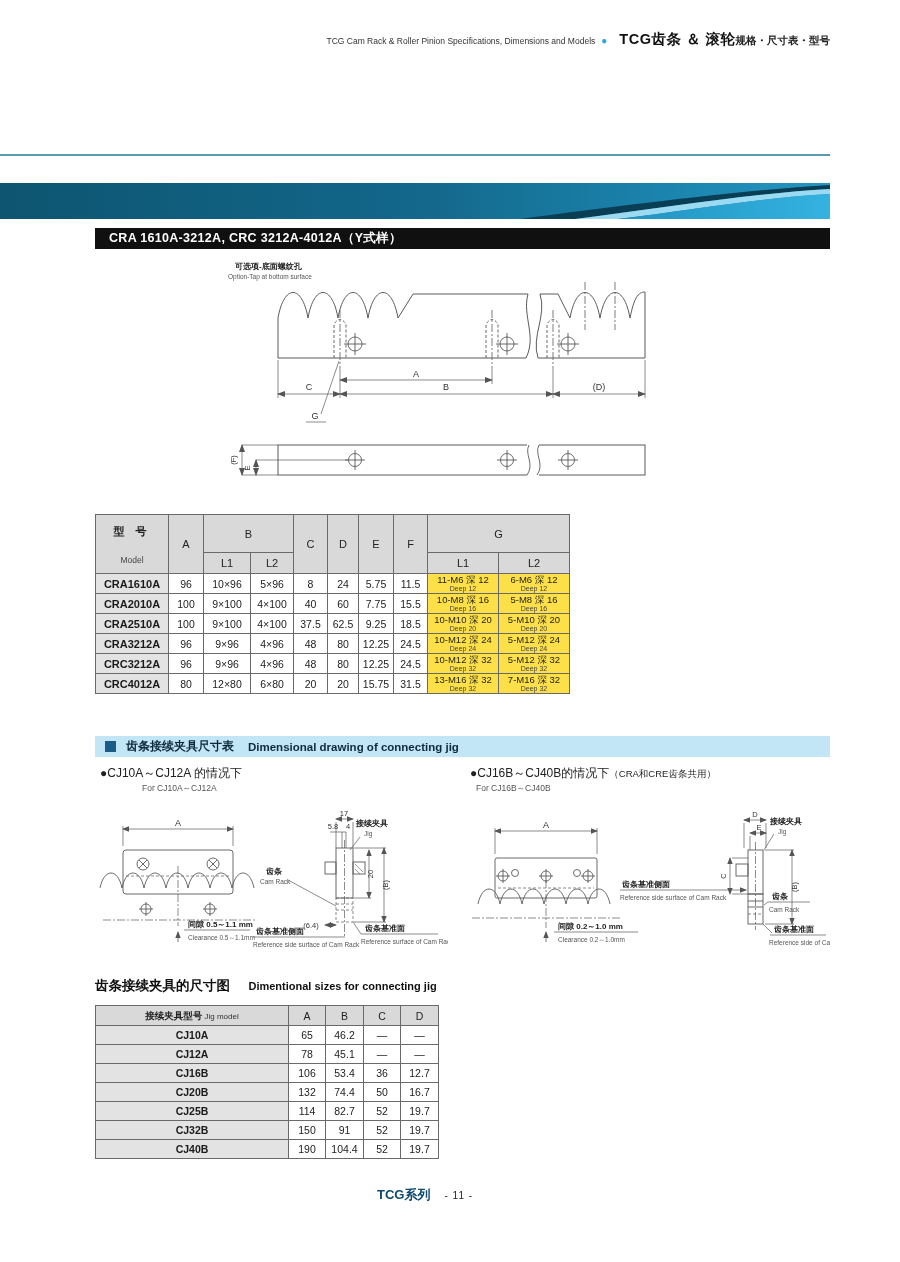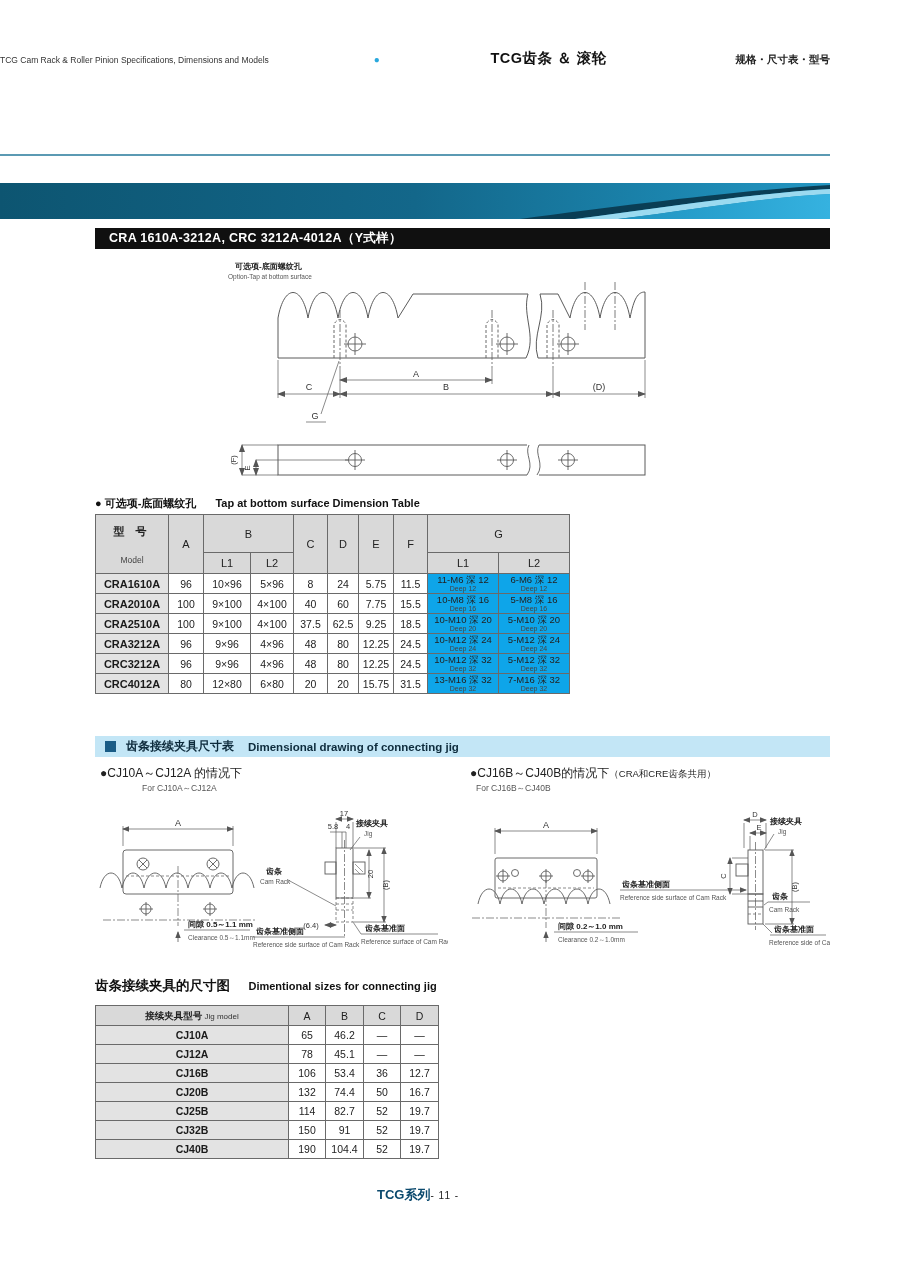--- a/index.html
+++ b/index.html
@@ -1,26 +1,26 @@
 <!DOCTYPE html>
 <html><head>
 <meta charset="utf-8">
 <style>
   * { margin:0; padding:0; box-sizing:border-box; }
   html,body { background:#ffffff; }
   .page { position:relative; width:900px; height:1262px; background:#fff; overflow:hidden;
           font-family:"Liberation Sans", sans-serif; color:#1a1a1a; }
 
   
-  .doc-header { position:absolute; top:49px; left:0; width:830px;
-                display:flex; justify-content:space-between; align-items:baseline; white-space:nowrap; }
+  .doc-header { position:absolute; top:30px; left:0; width:830px;
+                display:flex; justify-content:flex-end; align-items:baseline; white-space:nowrap; }
   .h-en  { font-size:8.5px; color:#333; }
   .h-dot { font-size:10px; color:#29a8dd; margin:0 6px; }
   .h-zh  { font-size:14.5px; font-weight:bold; color:#111; letter-spacing:.5px;margin-left:6px; }
-  .h-tag { font-size:10.5px; font-weight:bold; color:#222; margin-left:30px; }
+  .h-tag { font-size:10.5px; font-weight:bold; color:#222; }
 
   .top-rule { position:absolute; top:154px; left:0; width:830px; height:2px; background:#5b9ab3; }
 
   .banner { position:absolute; top:183px; left:0; width:830px; height:36px; }
 
   .model-bar { position:absolute; top:228px; left:95px; width:735px; height:21px; background:#101010;
                display:flex; align-items:center; }
   .model-bar span { color:#fff; font-size:12.5px; font-weight:bold; margin-left:14px; letter-spacing:.3px; }
 
   .main-drawing { position:absolute; left:180px; top:258px; }
@@ -33,21 +33,21 @@
   .t1 th, .t1 td { border:1px solid #6a6a6a; text-align:center; vertical-align:middle; padding:0; }
   .t1 { border:1.5px solid #5a5a5a; }
   .t1 thead th { background:#d9d9d9; font-weight:normal; font-size:11px; color:#222; }
   .t1 thead tr.r1 { height:38px; }
   .t1 thead tr.r2 { height:21px; }
   .t1 tbody tr { height:20px;margin-left:20px; }
   .model-h .zh { font-size:11px; font-weight:bold; letter-spacing:4px; display:block; }
   .model-h .sub { font-size:8.5px; color:#444; display:block; margin-top:16px; }
   .t1 td.model { background:#e3e3e3; font-weight:bold; font-size:11px; }
   .t1 td.num { font-size:10.5px; background:#fff; color:#222; }
-  .t1 td.g { background:#0ea5e9; }
+  .t1 td.g { background:#fde047; }
   .t1 td.g .g1 { display:block; font-size:9.5px; line-height:11px; color:#222; }
   .t1 td.g .g2 { display:block; font-size:7px; line-height:8px; color:#444; }
 
   
   .section-bar { position:absolute; left:95px; top:736px; width:735px; height:21px; background:#c3e6f6;
                  display:flex; align-items:center; }
   .section-bar .sq { width:11px; height:11px; background:#1a5c86; margin-left:10px; }
   .section-bar .zh { font-size:12px; font-weight:bold; color:#0d2b3c; margin-left:10px; }
   .section-bar .en { font-size:11.5px; font-weight:bold; color:#0d2b3c; margin-left:14px; }
 
@@ -71,21 +71,21 @@
   .t2 thead tr { height:20px; }
   .t2 tbody tr { height:19px; }
   .t2 thead th { background:#d9d9d9; font-weight:normal; font-size:10.5px; color:#222; }
   .t2 thead th .zh { font-size:9.5px; font-weight:bold; }
   .t2 thead th .en { font-size:8px; color:#333; }
   .t2 td.model { background:#e3e3e3; font-weight:bold; font-size:10.5px; }
   .t2 td.num { background:#fff; font-size:10.5px; color:#222; }
 
   .footer { position:absolute; left:377px; top:1186px; display:flex; align-items:baseline; }
   .footer .series { font-size:13px; font-weight:bold; color:#0c4a6e; }
-  .footer .pageno { font-size:10px; color:#222; letter-spacing:1px; }
+  .footer .pageno { font-size:10px; color:#222; margin-left:14px; letter-spacing:1px; }
 
   
   svg text { font-family:"Liberation Sans", sans-serif; fill:#333; }
   .dl  { font-size:9px; text-anchor:middle; }
   .dls { font-size:7.5px; text-anchor:middle; }
   .zl  { font-size:8px; font-weight:bold; fill:#222; }
   .el  { font-size:6.5px; fill:#555; }
 </style>
 </head>
 <body>
@@ -207,24 +207,20 @@
         <line x1="62" y1="217" x2="98" y2="217"></line>
         <line x1="62" y1="187" x2="62" y2="217" marker-start="url(#arrM)" marker-end="url(#arrM)"></line>
         <line x1="76" y1="202" x2="76" y2="217" marker-start="url(#arrM)" marker-end="url(#arrM)"></line>
         <line x1="76" y1="202" x2="168" y2="202"></line>
       </g>
     </g>
     <text class="dls" x="56" y="202" transform="rotate(-90 56 202)">(F)</text>
     <text class="dls" x="70" y="210" transform="rotate(-90 70 210)">E</text>
   </svg>
 
-  <div class="t1-title">
-    <span class="zh">● 可选项-底面螺纹孔</span>
-    <span class="en">Tap at bottom surface Dimension Table</span>
-  </div>
 
   <table class="t1">
     <colgroup>
       <col style="width:73px">
         <col style="width:35px">
         <col style="width:47px">
         <col style="width:43px">
       <col style="width:34px">
         <col style="width:31px">
         <col style="width:35px">

